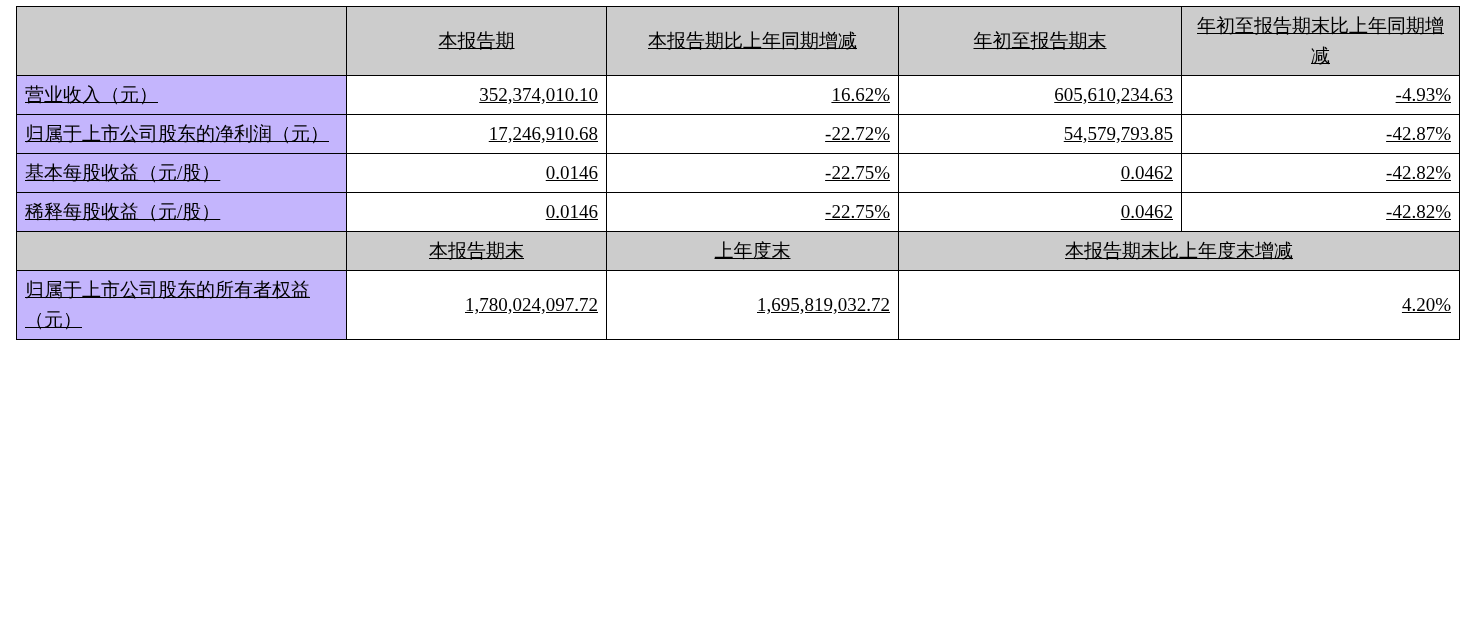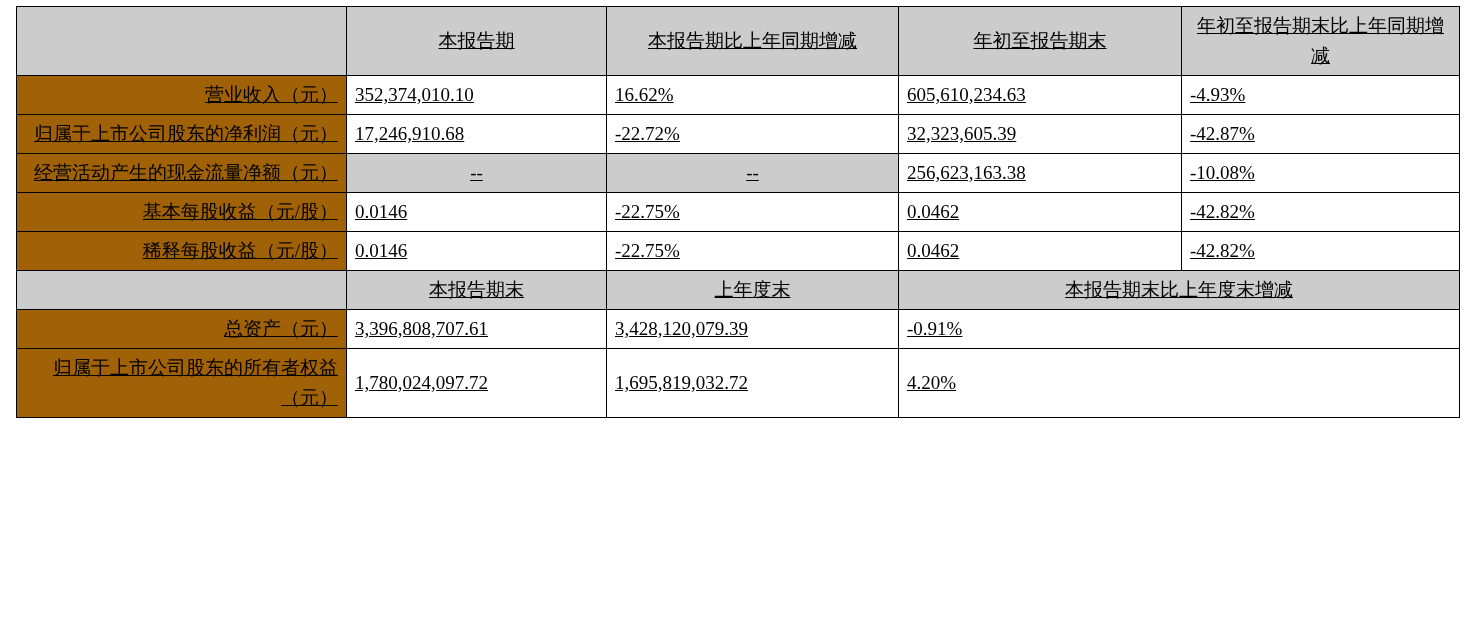--- a/index.html
+++ b/index.html
@@ -26,25 +26,25 @@
     font-size: 19px;
     line-height: 30px;
     vertical-align: middle;
     word-break: break-all;
   }
   td.hdr {
     background: #cccccc;
     text-align: center;
   }
   td.rowlabel {
-    background: #a16207;
-    text-align: right;
+    background: #c4b5fd;
+    text-align: left;
   }
   td.num {
-    text-align: left;
+    text-align: right;
     background: #ffffff;
   }
   td.dash {
     text-align: center;
     background: #cccccc;
   }
   td.empty {
     background: #cccccc;
   }
   .col-a { width: 330px; }
@@ -78,32 +78,25 @@
       <td class="num">352,374,010.10</td>
       <td class="num">16.62%</td>
       <td class="num">605,610,234.63</td>
       <td class="num">-4.93%</td>
     </tr>
 
     <tr>
       <td class="rowlabel">归属于上市公司股东的净利润（元）</td>
       <td class="num">17,246,910.68</td>
       <td class="num">-22.72%</td>
-      <td class="num">32,323,605.39</td>
+      <td class="num">54,579,793.85</td>
       <td class="num">-42.87%</td>
     </tr>
 
 
-    <tr>
-      <td class="rowlabel">经营活动产生的现金流量净额（元）</td>
-      <td class="dash">--</td>
-      <td class="dash">--</td>
-      <td class="num">256,623,163.38</td>
-      <td class="num">-10.08%</td>
-    </tr>
 
     <tr>
       <td class="rowlabel">基本每股收益（元/股）</td>
       <td class="num">0.0146</td>
       <td class="num">-22.75%</td>
       <td class="num">0.0462</td>
       <td class="num">-42.82%</td>
     </tr>
 
     <tr>
@@ -115,26 +108,20 @@
     </tr>
 
 
     <tr>
       <td class="empty"></td>
       <td class="hdr">本报告期末</td>
       <td class="hdr">上年度末</td>
       <td class="hdr" colspan="2">本报告期末比上年度末增减</td>
     </tr>
 
-    <tr>
-      <td class="rowlabel">总资产（元）</td>
-      <td class="num">3,396,808,707.61</td>
-      <td class="num">3,428,120,079.39</td>
-      <td class="num" colspan="2">-0.91%</td>
-    </tr>
 
     <tr>
       <td class="rowlabel">归属于上市公司股东的所有者权益（元）</td>
       <td class="num">1,780,024,097.72</td>
       <td class="num">1,695,819,032.72</td>
       <td class="num" colspan="2">4.20%</td>
     </tr>
   </tbody>
 </table>
 

